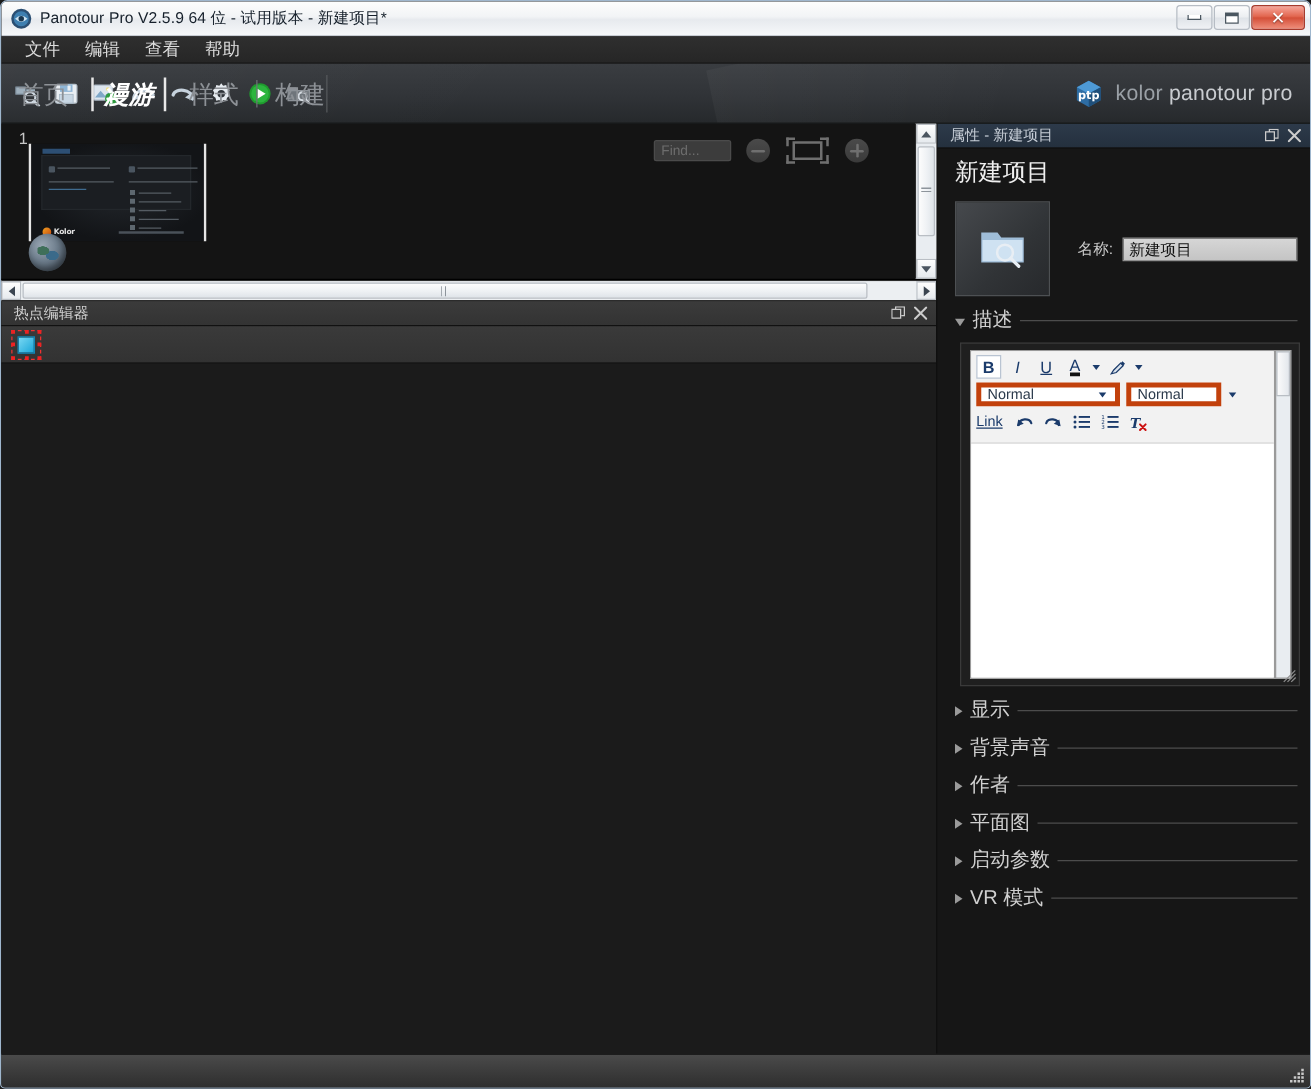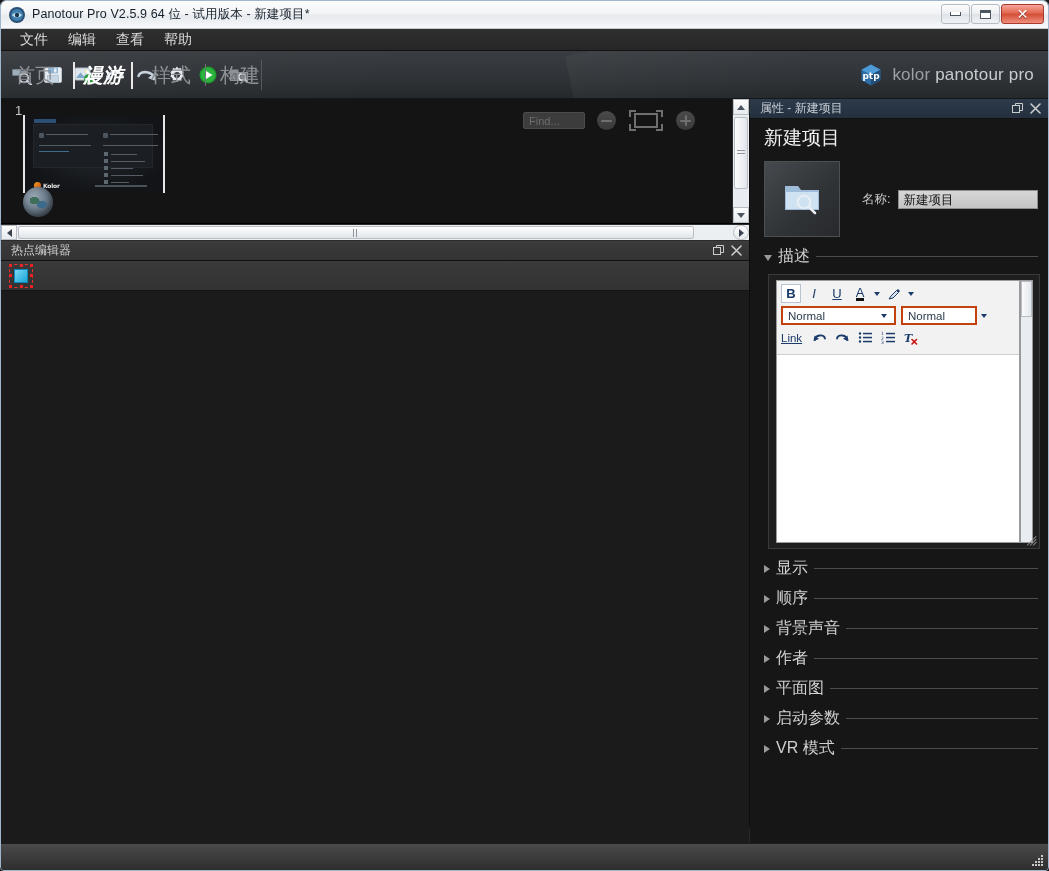--- a/index.html
+++ b/index.html
@@ -104,21 +104,21 @@
     position:absolute; right:14px; top:0; height:48px;
     display:flex; align-items:center; pointer-events:none;
   }
   .brand-logo { width:24px; height:24px; margin-right:9px; }
   .brand-text { font-size:17px; color:#c9ccd0; letter-spacing:0.2px; }
   .brand-text .k { color:#9aa0a6; }
 
   
   .body { flex:1 1 auto; display:flex; min-height:0; }
   .left { flex:1 1 auto; display:flex; flex-direction:column; min-width:0; background:#1e1e1e;}
-  .right { flex:0 0 299px; width:299px; display:flex; flex-direction:column; background:#161616; border-left:1px solid #0d0d0d;border-radius:19px;}
+  .right { flex:0 0 299px; width:299px; display:flex; flex-direction:column; background:#161616; border-left:1px solid #0d0d0d;}
 
   
   .pano-panel {
     flex:0 0 125px; height:125px; position:relative;
     background:#141414;
     border-bottom:1px solid #000;
     display:flex;
   }
   .pano-canvas { flex:1 1 auto; position:relative; overflow:hidden; }
   .pano-index { position:absolute; left:14px; top:4px; color:#c7c7c7; font-size:13px; }
@@ -242,21 +242,21 @@
   .desc-edit{flex:1 1 auto;margin:5px 0 5px 7px;background:#fff;border:1px solid #9a9a9a;display:flex;flex-direction:column;}
   .rt-toolbar{background:#f2f2f2;border-bottom:1px solid #cfcfcf;padding:3px 4px 4px 4px;}
   .rt-row{display:flex;align-items:center;margin-bottom:3px;}
   .rt-btn{
     min-width:20px;height:19px;margin-right:3px;display:flex;align-items:center;justify-content:center;
     color:#1b3b6b;font-size:13px;cursor:default;border:1px solid transparent;
   }
   .rt-btn.on{background:#fff;border:1px solid #b9c4d2;}
   .rt-caret{width:0;height:0;border-left:3.5px solid transparent;border-right:3.5px solid transparent;border-top:4px solid #1b3b6b;margin:0 4px 0 1px;}
   .rt-sel{
-    height:19px;background:#fff;border:2px solid #c2410c;display:flex;align-items:center;
+    height:19px;background:#fff;border:4px solid #c2410c;display:flex;align-items:center;
     justify-content:space-between;padding:0 3px 0 5px;color:#2b3a4c;font-size:11.5px;margin-right:5px;gap:35px;
   }
   .rt-sel.wide{width:115px;}
   .rt-sel.narrow{width:76px;}
   .rt-link{color:#1b3b6b;font-size:11.5px;text-decoration:underline;margin-right:7px;cursor:default;}
   .rt-canvas{flex:1 1 auto;background:#fff;}
   .desc-vscroll{flex:0 0 13px;width:13px;margin:5px 6px 5px 0;background:#e9edf1;border:1px solid #9a9a9a;position:relative;}
   .desc-vscroll .th{position:absolute;left:0;right:0;top:0;height:36px;background:linear-gradient(to right,#fbfbfb,#e3e7ec);border:1px solid #b9bec4;}
   .resize-grip{position:absolute;right:1px;bottom:1px;width:12px;height:12px;}
   .resize-grip i{position:absolute;background:#8d8d8d;height:1px;transform-origin:left;}
@@ -651,25 +651,20 @@
           </div>
         </div>
 
         <div class="sect">
           <i class="arrow"></i>
             <span class="lbl">显示</span>
             <span class="rule"></span>
         </div>
         <div class="sect">
           <i class="arrow"></i>
-            <span class="lbl">顺序</span>
-            <span class="rule"></span>
-        </div>
-        <div class="sect">
-          <i class="arrow"></i>
             <span class="lbl">背景声音</span>
             <span class="rule"></span>
         </div>
         <div class="sect">
           <i class="arrow"></i>
             <span class="lbl">作者</span>
             <span class="rule"></span>
         </div>
         <div class="sect">
           <i class="arrow"></i>

